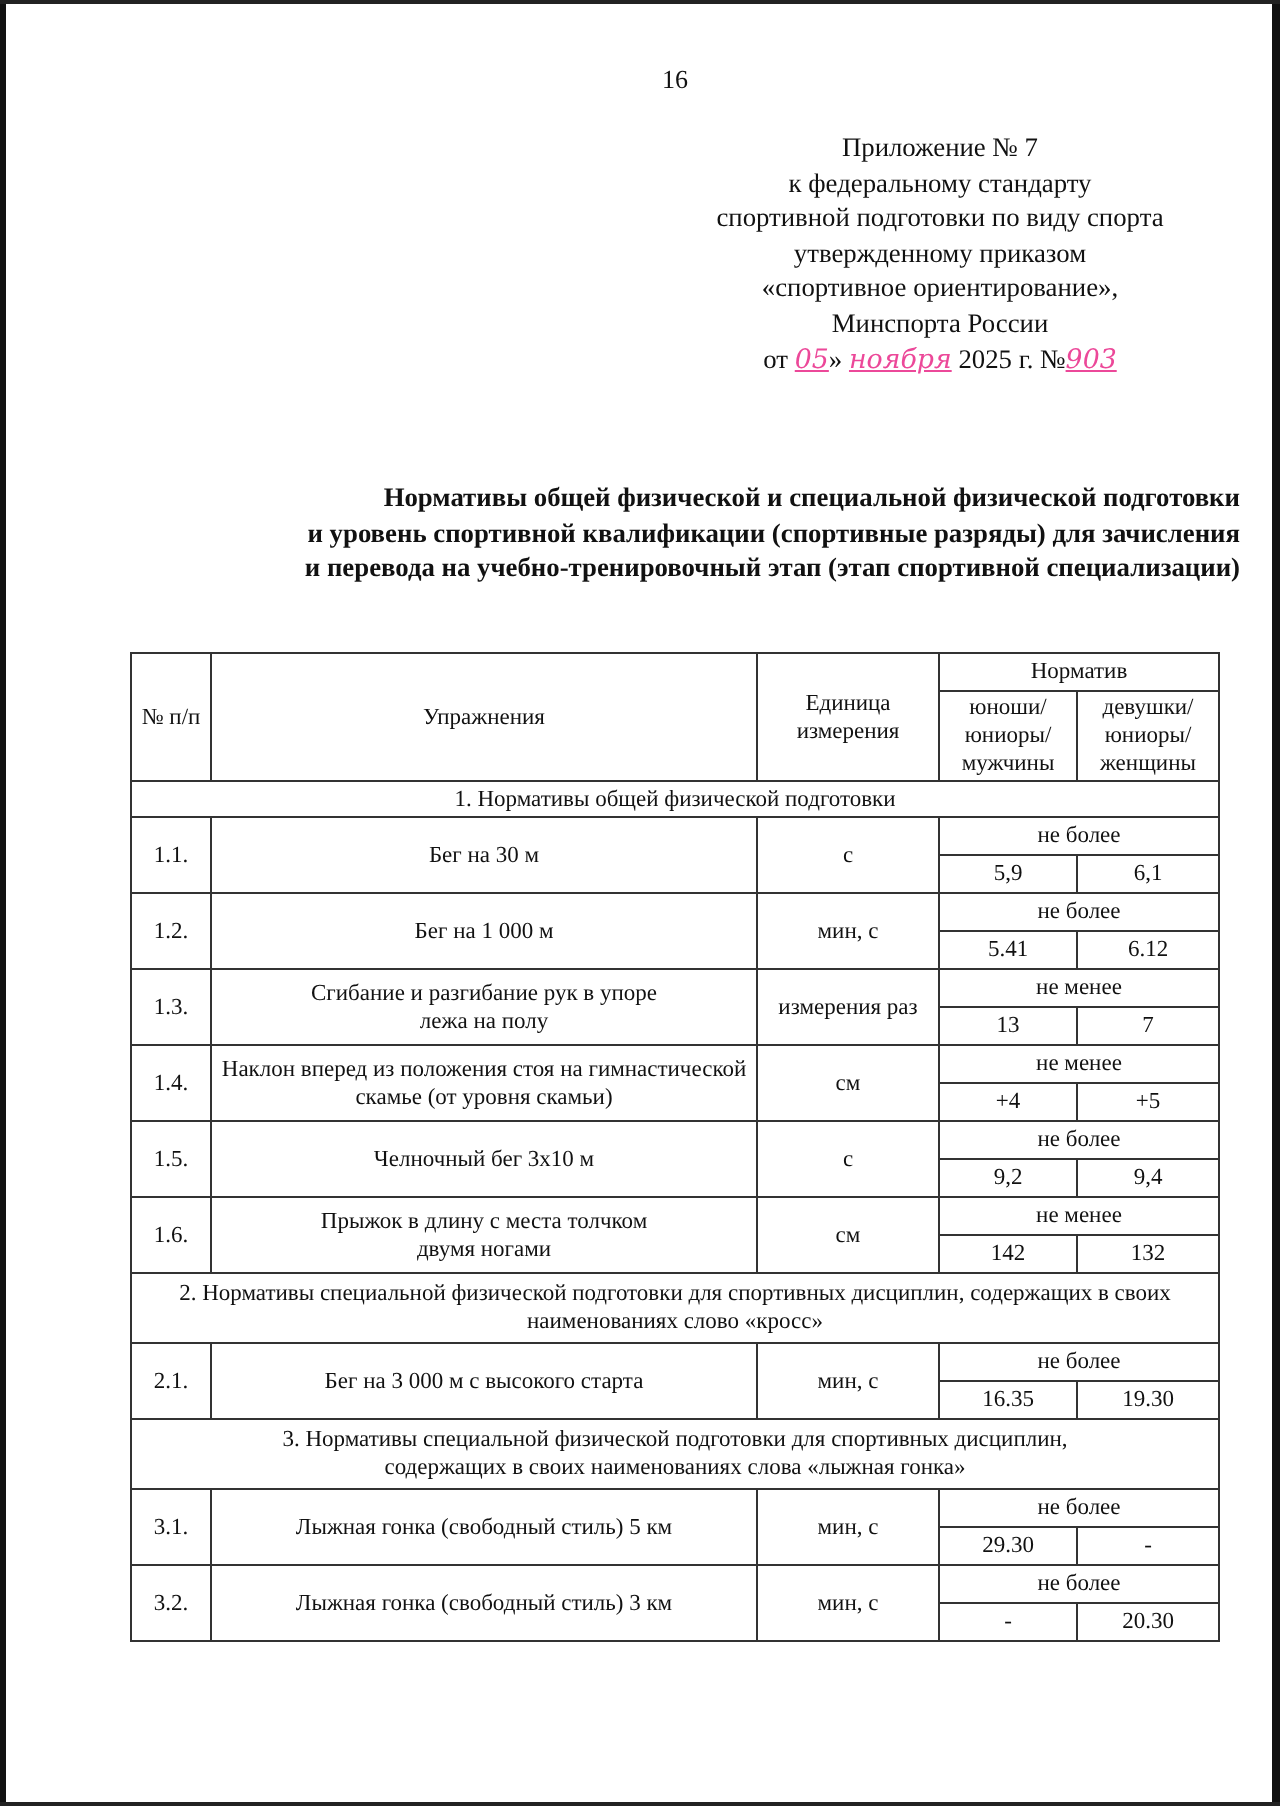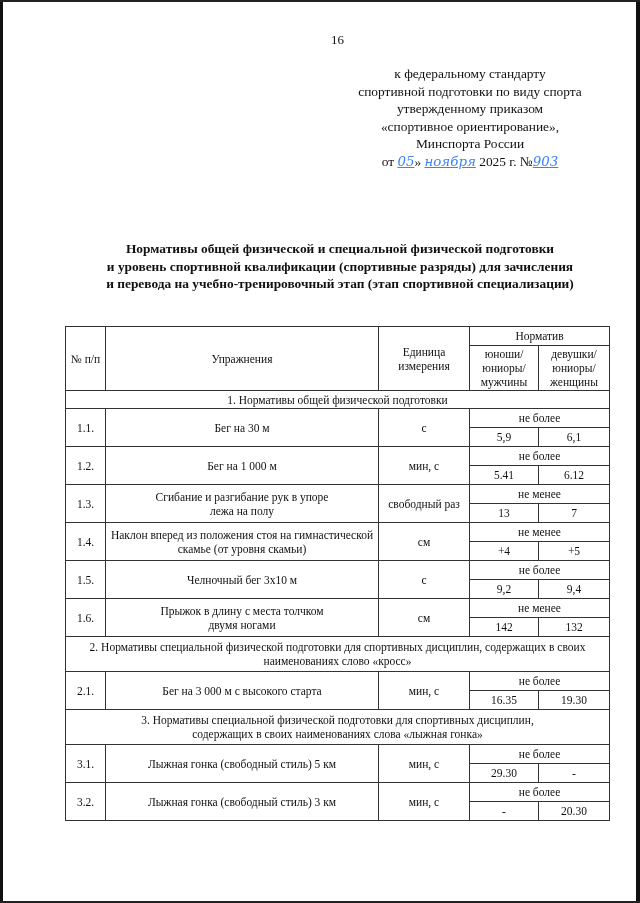--- a/index.html
+++ b/index.html
@@ -9,23 +9,23 @@
   }
   .scan-left { position:absolute; left:0; top:0; width:3px; height:903px; background:#111; }
   .scan-right { position:absolute; right:0; top:0; width:4px; height:903px; background:#111; }
   .scan-top { position:absolute; left:0; top:0; width:640px; height:2px; background:#222; }
   .scan-bottom { position:absolute; left:0; bottom:0; width:640px; height:2px; background:#222; }
 
   .page-num { position:absolute; left:331px; top:32px; font-size:13px; }
 
   .appendix { position:absolute; left:330px; top:65px; width:280px; text-align:center; font-size:13.4px; line-height:17.6px; }
   .appendix .sig-line { white-space:nowrap; }
-  .handwritten { font-family:"DejaVu Serif", serif; font-style:italic; text-decoration:underline; color:#3b82f6; }
+  .handwritten { font-family:"DejaVu Serif", serif; font-style:italic; text-decoration:underline; color:#ec4899; }
 
-  .doc-title { position:absolute; left:60px; top:240px; width:560px; text-align:center; font-weight:bold; font-size:13.4px; line-height:17.5px; }
+  .doc-title { position:absolute; left:60px; top:240px; width:560px; text-align:right; font-weight:bold; font-size:13.4px; line-height:17.5px; }
 
   table.norms {
     position:absolute; left:65px; top:326px; width:544px;
     border-collapse:collapse; font-size:11.5px; table-layout:fixed;
   }
   table.norms td, table.norms th {
     border:1px solid #333; text-align:center; vertical-align:middle;
     padding:0 2px; font-weight:normal; line-height:14px;
   }
   .h-row1 td { height:18px;margin-top:12px; }
@@ -39,20 +39,21 @@
 <body>
 
 <div class="scan-left"></div>
 <div class="scan-right"></div>
 <div class="scan-top"></div>
 <div class="scan-bottom"></div>
 
 <div class="page-num">16</div>
 
 <div class="appendix">
+  <div>Приложение № 7</div>
   <div>к федеральному стандарту</div>
   <div>спортивной подготовки по виду спорта</div>
   <div>утвержденному приказом</div>
   <div>«спортивное ориентирование»,</div>
   <div>Минспорта России</div>
   <div class="sig-line">
     <span>от</span>
     <span class="handwritten">05</span><span>»</span>
     <span class="handwritten">ноября</span>
     <span>2025 г. №</span><span class="handwritten">903</span>
@@ -104,21 +105,21 @@
     <td rowspan="2">мин, с</td>
     <td colspan="2" class="r-cond">не более</td>
   </tr>
   <tr>
     <td class="r-val">5.41</td>
     <td class="r-val">6.12</td>
   </tr>
   <tr>
     <td rowspan="2">1.3.</td>
     <td rowspan="2" style="padding:0 40px">Сгибание и разгибание рук в упоре лежа на полу</td>
-    <td rowspan="2">свободный раз</td>
+    <td rowspan="2">измерения раз</td>
     <td colspan="2" class="r-cond">не менее</td>
   </tr>
   <tr>
     <td class="r-val">13</td>
     <td class="r-val">7</td>
   </tr>
   <tr>
     <td rowspan="2">1.4.</td>
     <td rowspan="2">Наклон вперед из положения стоя на гимнастической скамье (от уровня скамьи)</td>
     <td rowspan="2">см</td>

